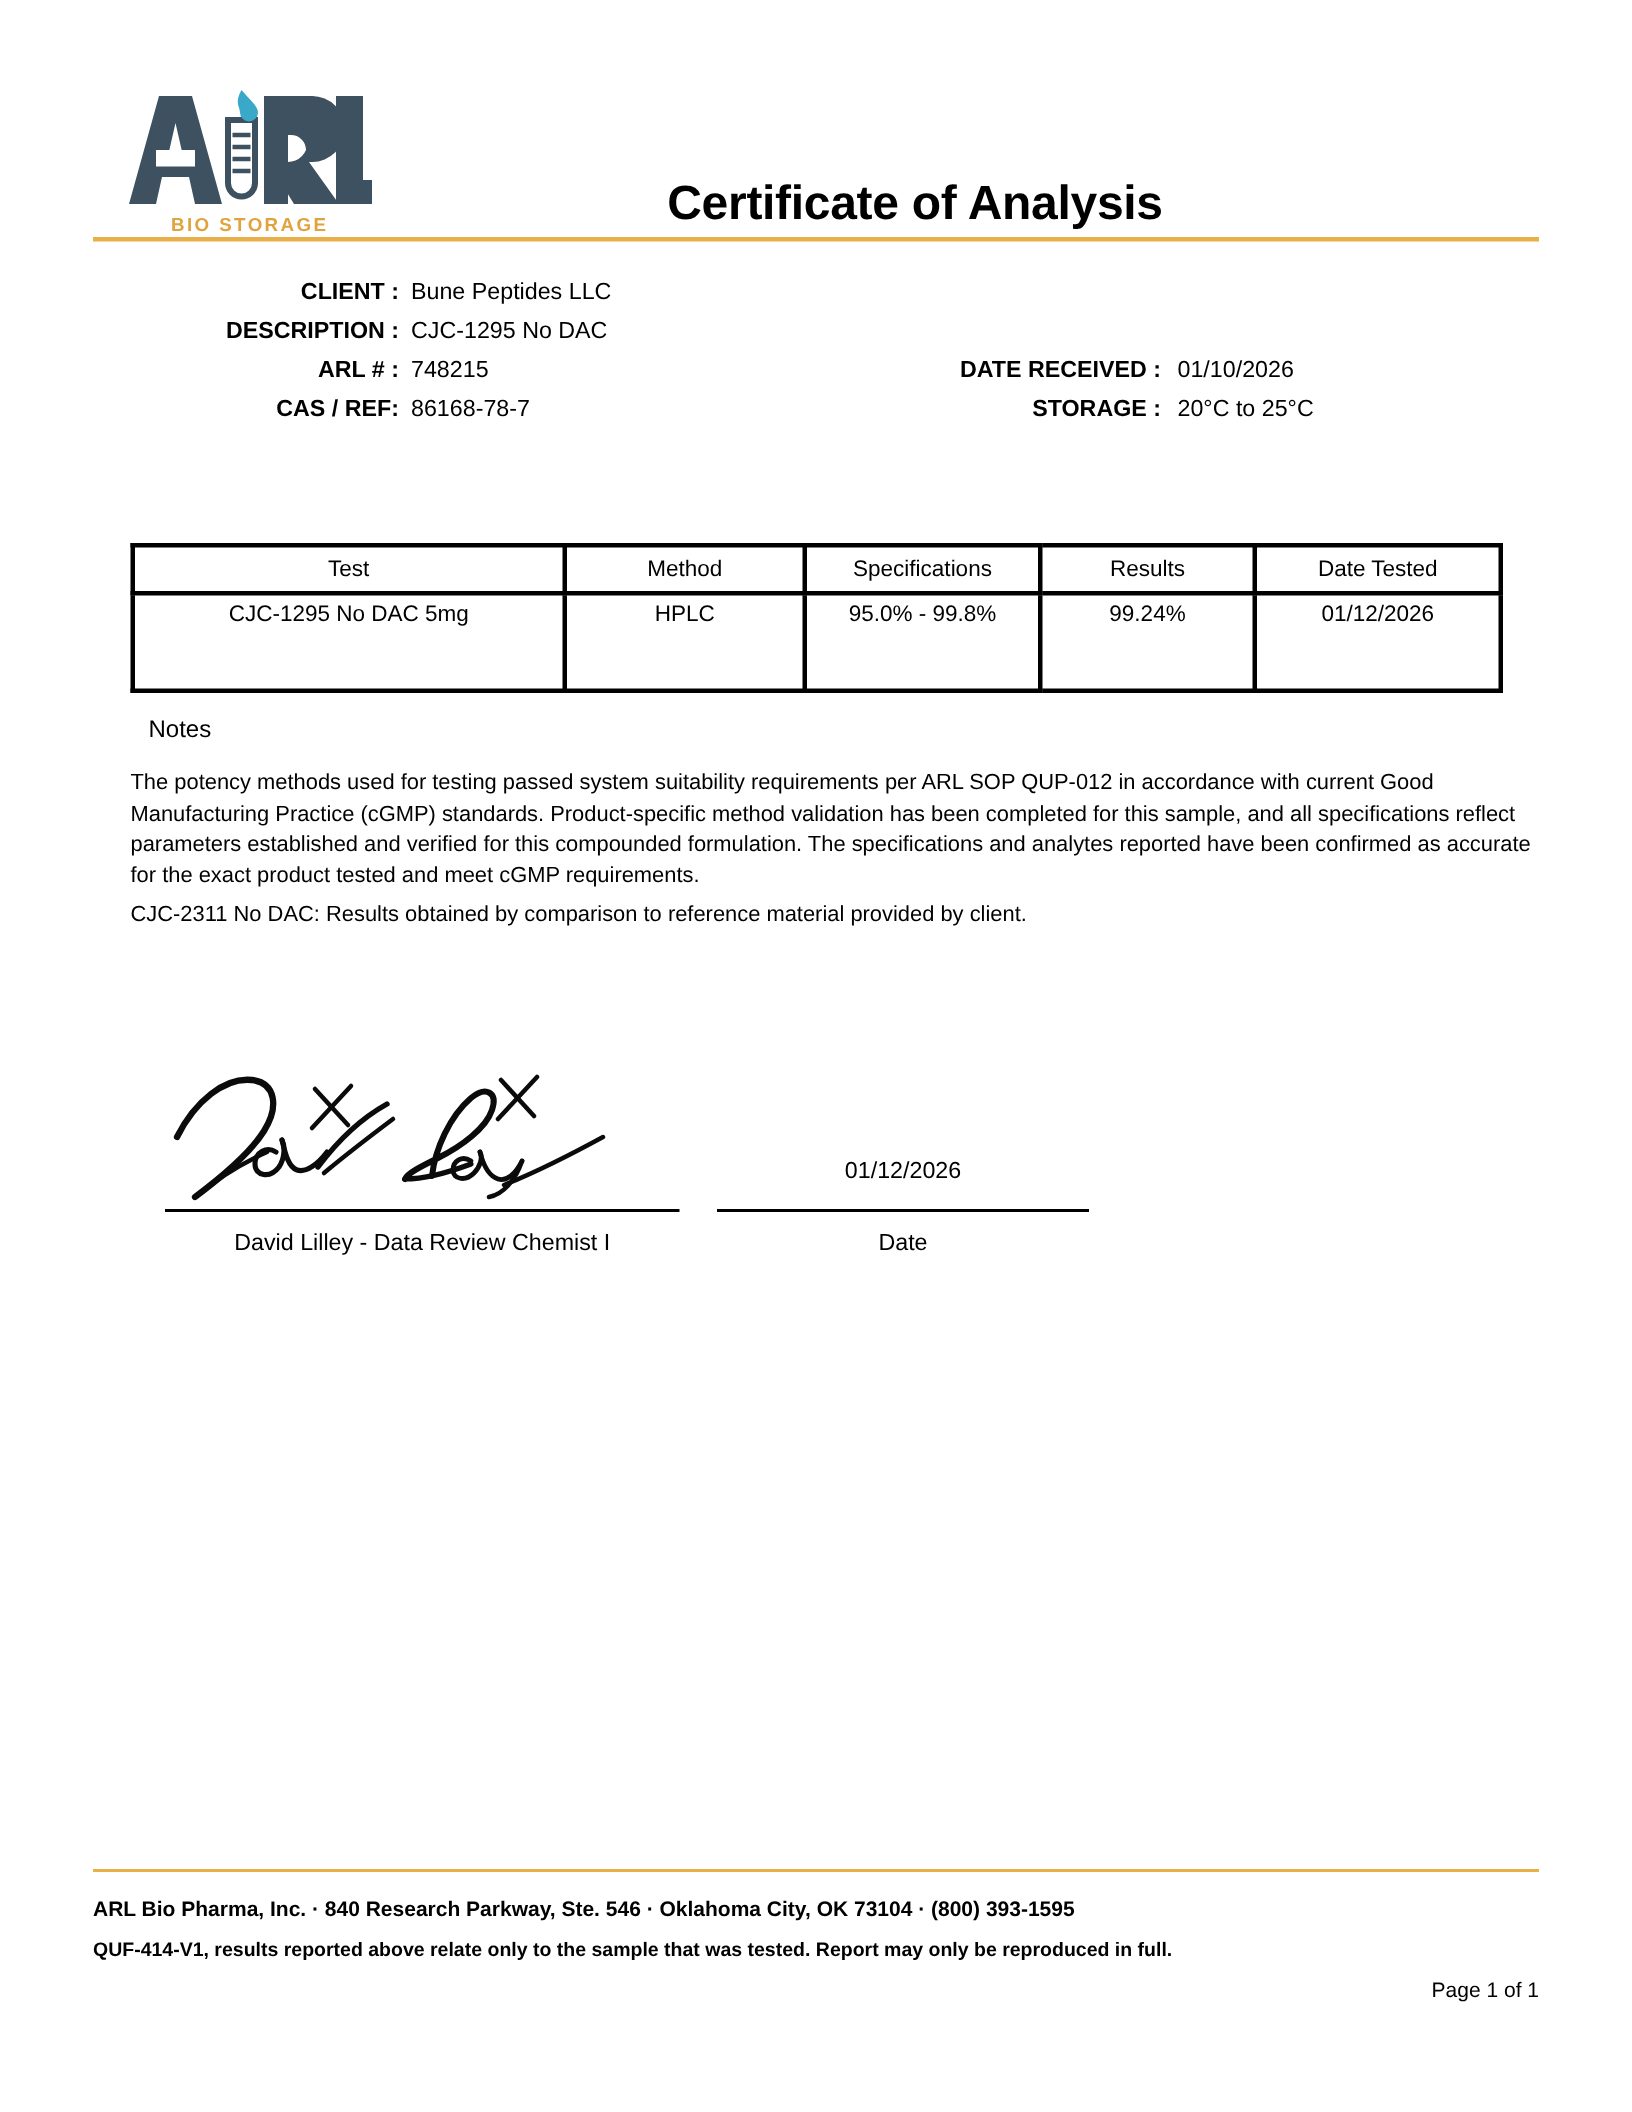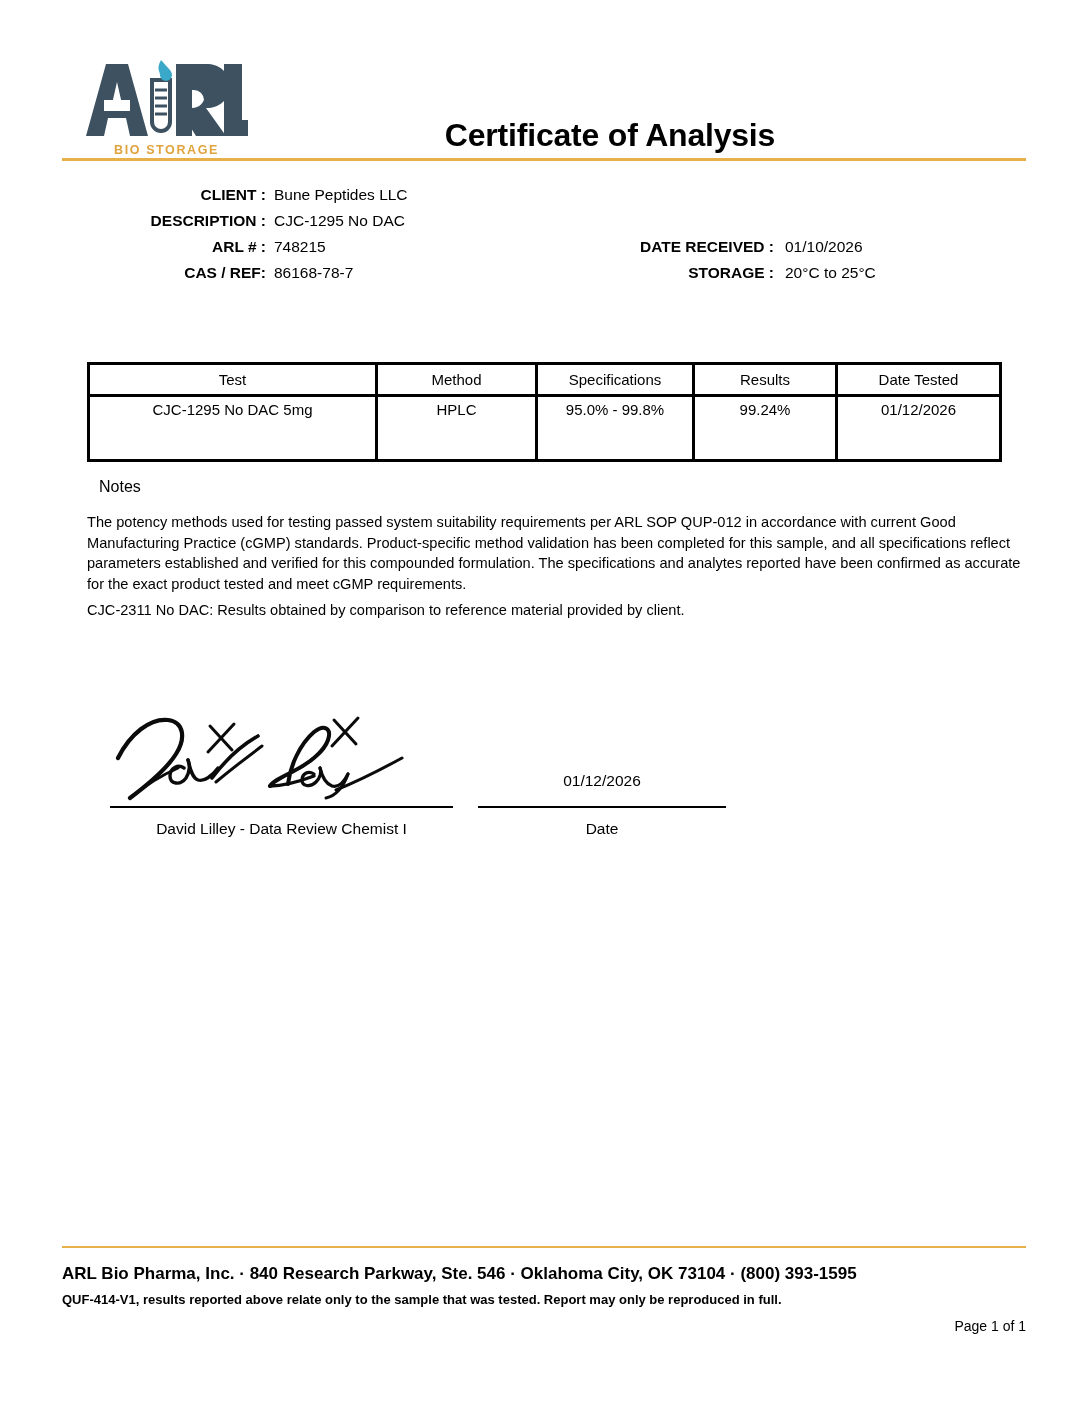--- a/index.html
+++ b/index.html
@@ -225,21 +225,21 @@
     left: 62px;
     top: 1246px;
     width: 964px;
     height: 2px;
     background: #e8b04b;
   }
   .footer-line1 {
     position: absolute;
     left: 62px;
     top: 1264px;
-    font-size: 17px;
+    font-size: 14px;
     font-weight: bold;
     white-space: nowrap;
   }
   .footer-line2 {
     position: absolute;
     left: 62px;
     top: 1292px;
     font-size: 13px;
     font-weight: bold;
     white-space: nowrap;

